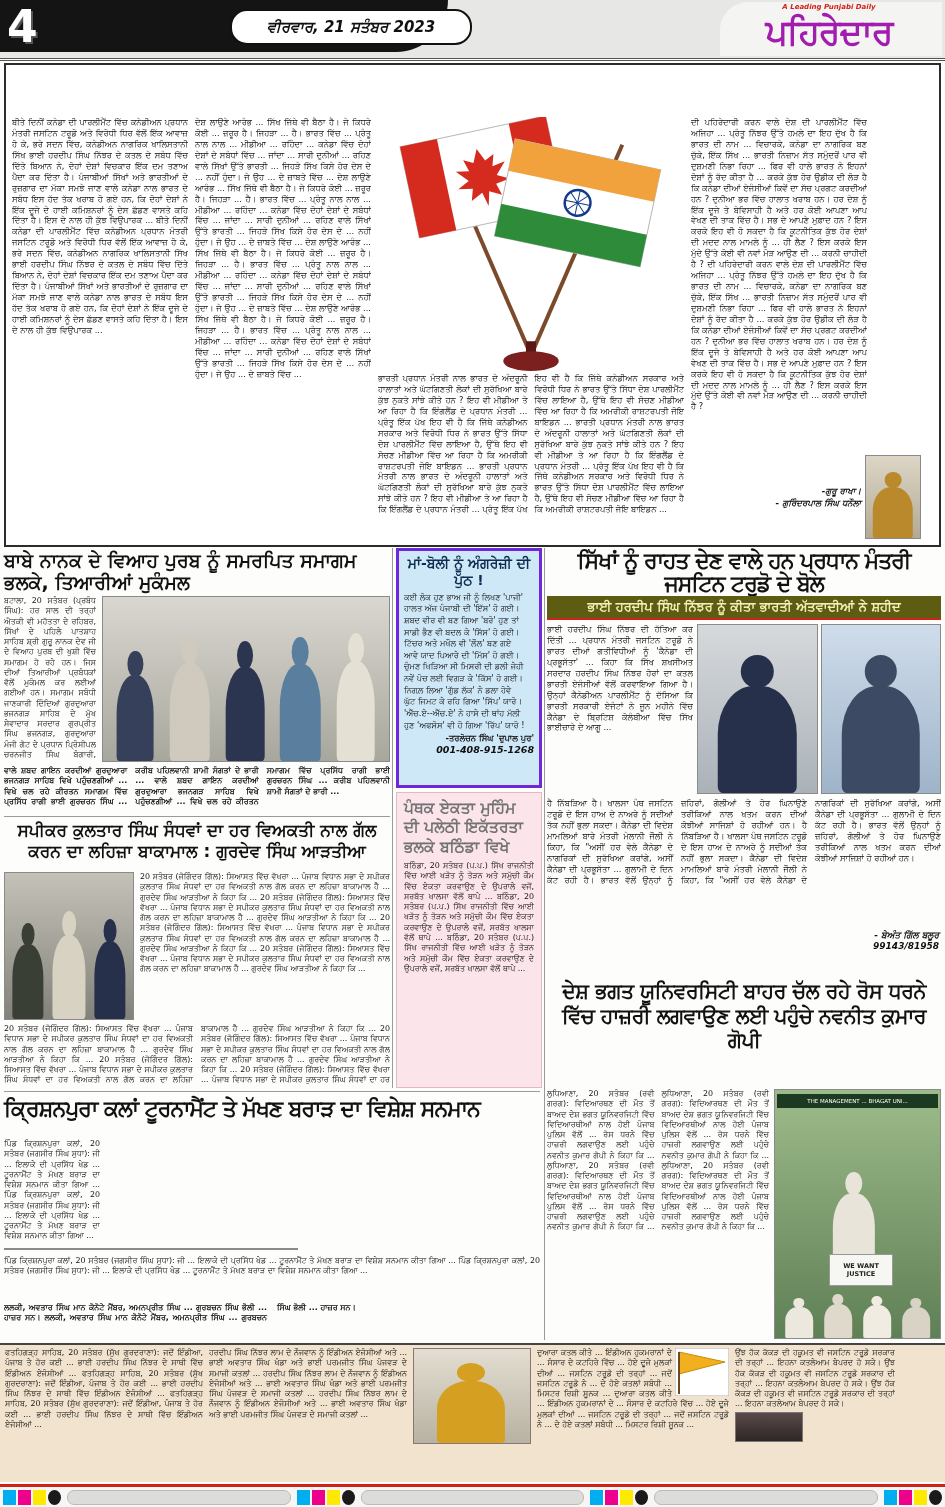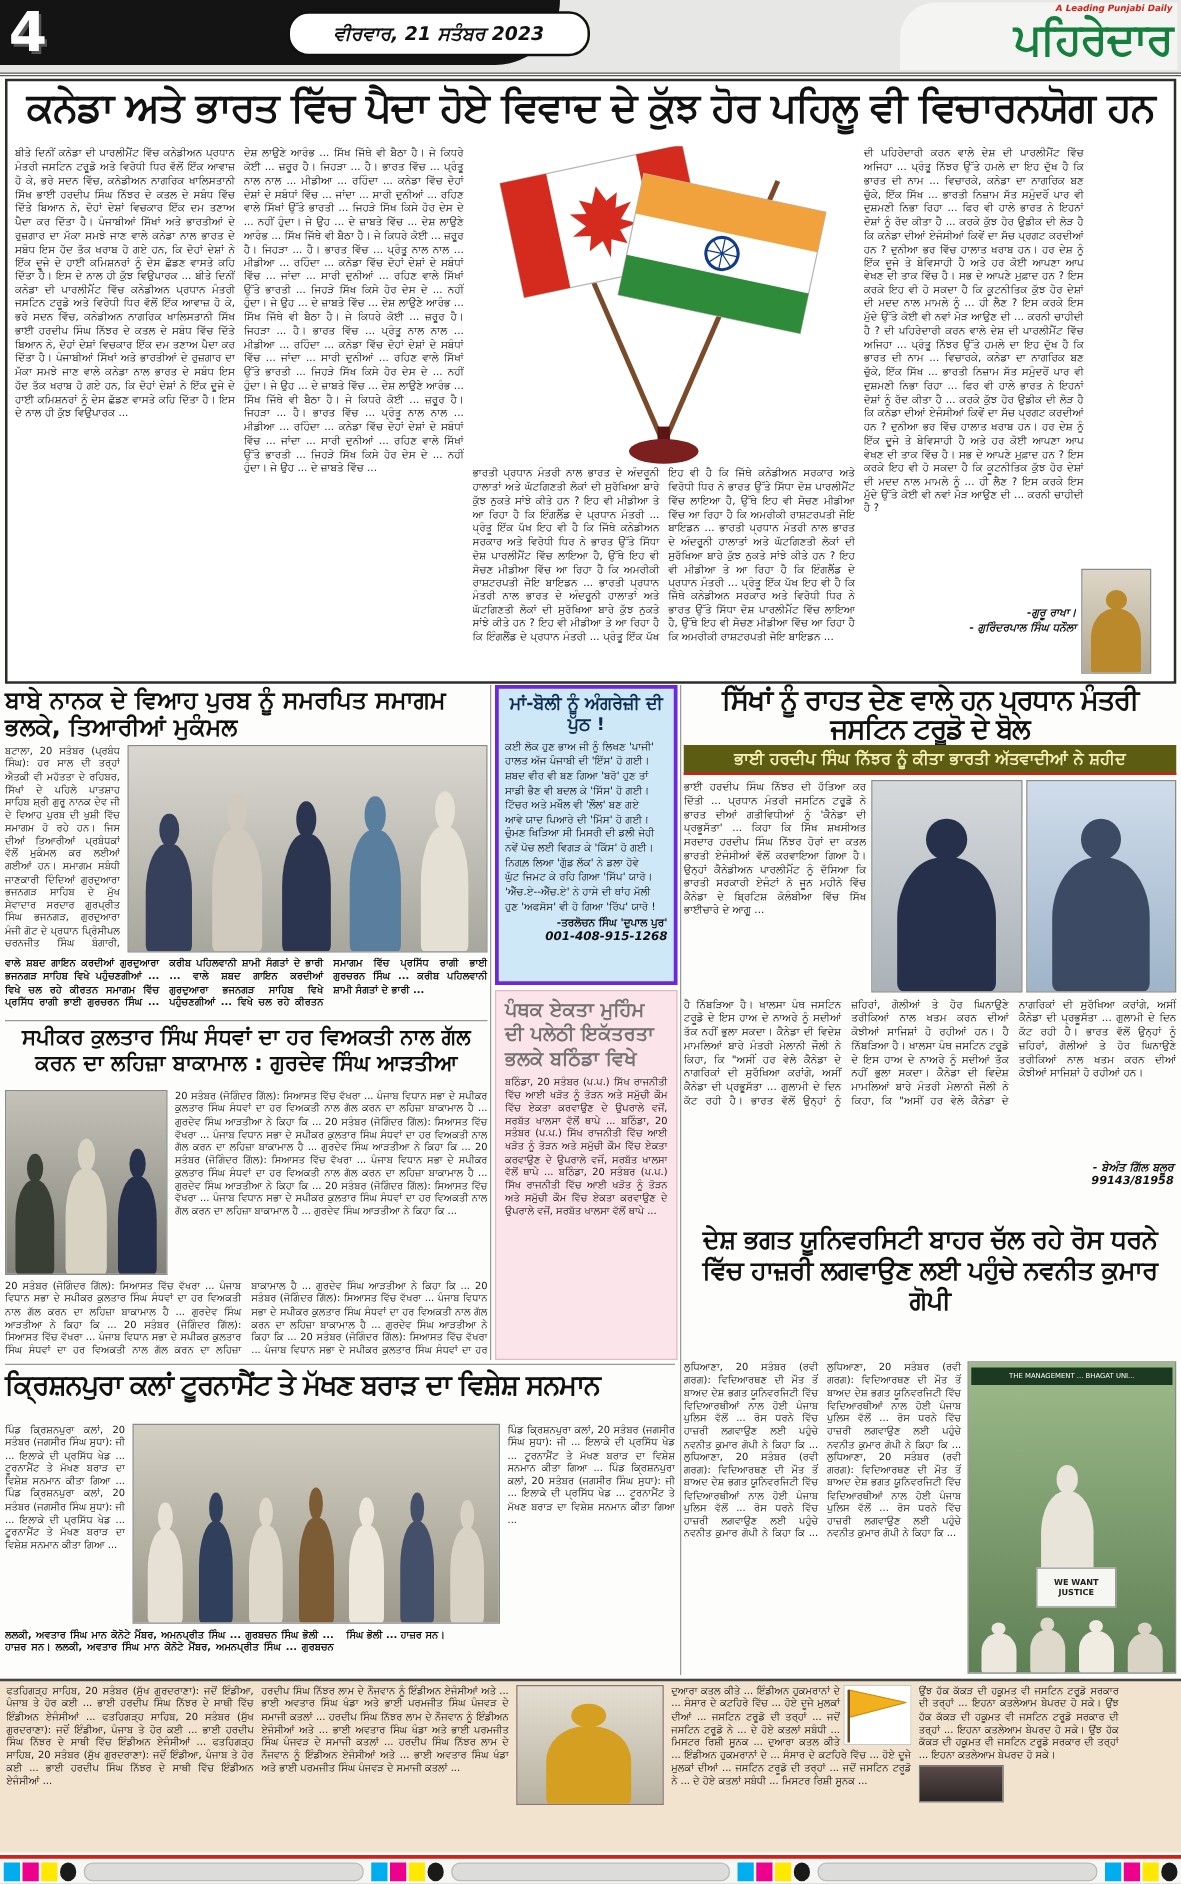--- a/index.html
+++ b/index.html
@@ -6,23 +6,23 @@
   .page{position:relative;width:945px;height:1507px;background:#fdfdfb;margin:0 auto;
         font-family:"DejaVu Sans",sans-serif;color:#111;overflow:hidden;}
   
   .masthead{position:absolute;left:0;top:0;width:945px;height:58px;background:#e7e7e5;}
   .mh-black{position:absolute;left:0;top:0;width:448px;height:52px;background:#141414;border-radius:0 0 70px 0;}
   .mh-num{position:absolute;left:7px;top:1px;font-size:44px;font-weight:bold;color:#fff;text-shadow:2px 2px 0 #555;}
   .mh-date{position:absolute;left:230px;top:9px;width:238px;height:32px;background:#fff;border:2px solid #111;
            border-radius:17px;display:flex;align-items:center;justify-content:center;
            font-style:italic;font-weight:bold;font-size:15px;}
   .mh-title-wrap{position:absolute;right:3px;top:2px;width:222px;height:54px;background:#f4f4f2;
-           border-radius:28px 0 0 0;text-align:right;padding-right:4px;box-sizing:border-box;}
+           border-radius:28px 0 0 0;text-align:center;padding-right:4px;box-sizing:border-box;}
   .mh-tag{font-size:7px;font-style:italic;font-weight:bold;color:var(--red);line-height:10px;}
-  .mh-title{font-size:35px;font-weight:900;letter-spacing:-1px;line-height:40px;color:#15803d;}
+  .mh-title{font-size:35px;font-weight:900;letter-spacing:-1px;line-height:40px;color:#a21caf;}
   .mast-rule{position:absolute;left:0;top:58px;width:945px;height:3px;border-top:1px solid #555;border-bottom:1px solid #555;box-sizing:border-box;}
   
   .jt{text-align:justify;overflow:hidden;}
   .body-sm{font-size:8.3px;line-height:1.32;}
   .body-xs{font-size:7.9px;line-height:1.3;}
   .photo{position:relative;border:1px solid #8a8a8a;overflow:hidden;background:linear-gradient(#c9cfc7,#9aa298);}
   .people{position:absolute;left:0;right:0;bottom:0;display:flex;justify-content:space-evenly;align-items:flex-end;}
   .person{position:relative;display:inline-block;}
   .person::before{content:"";position:absolute;top:0;left:50%;transform:translateX(-50%);
       width:38%;height:24%;border-radius:50%;background:currentColor;}
@@ -82,21 +82,21 @@
           font-size:12px;font-weight:bold;display:flex;align-items:center;justify-content:center;}
   .gp-row{position:absolute;left:547px;top:1089px;width:394px;height:250px;display:flex;gap:5px;}
   .gp-text{width:222px;column-count:2;column-gap:7px;}
   .gp-photo{flex:1;background:linear-gradient(#9dbb8a,#5f7f55);}
   .gp-banner{position:absolute;top:4px;left:2px;right:2px;height:14px;background:#1c3a22;color:#fff;
              font-size:5.5px;display:flex;align-items:center;justify-content:center;overflow:hidden;white-space:nowrap;}
   .gp-sign{position:absolute;left:6px;bottom:52px;width:62px;height:30px;background:#f6f6f2;border:1px solid #999;
            font-size:6.5px;font-weight:bold;color:#222;display:flex;align-items:center;justify-content:center;text-align:center;margin-left:48px;}
   
   .kr-head{position:absolute;left:4px;top:1097px;width:536px;font-size:22px;font-weight:bold;letter-spacing:-1px;line-height:1.1;}
-  .kr-row{position:absolute;left:4px;top:1139px;width:536px;height:160px;display:flex;gap:6px;}
+  .kr-row{position:absolute;left:4px;top:1139px;width:536px;height:160px;display:flex;gap:6px;flex-direction:column;}
   .kr-c1{width:96px;}
   .kr-photo{width:292px;background:linear-gradient(#d3cfc2,#9d9a8c);}
   .kr-c2{flex:1;}
   .kr-caption{position:absolute;left:4px;top:1303px;width:536px;height:36px;column-count:2;column-gap:10px;font-weight:bold;}
   
   .tw{position:absolute;left:0;top:1343px;width:945px;height:139px;background:var(--beige);border-top:2px solid #444;box-sizing:border-box;}
   .tw-head{height:34px;background:var(--beige2);border-bottom:1px solid #a09070;display:flex;align-items:center;justify-content:center;
            font-size:15.5px;font-weight:bold;letter-spacing:-0.5px;}
   .tw-body{display:flex;gap:6px;padding:3px 5px 0;height:98px;}
   .tw-col{overflow:hidden;}
@@ -122,21 +122,20 @@
     <div class="mh-num">4</div>
     <div class="mh-date">ਵੀਰਵਾਰ, 21 ਸਤੰਬਰ 2023</div>
     <div class="mh-title-wrap">
       <div class="mh-tag">A Leading Punjabi Daily</div>
       <div class="mh-title">ਪਹਿਰੇਦਾਰ</div>
     </div>
   </div>
   <div class="mast-rule"></div>
 
   <div class="main-art">
-    <div class="main-head">ਕਨੇਡਾ ਅਤੇ ਭਾਰਤ ਵਿੱਚ ਪੈਦਾ ਹੋਏ ਵਿਵਾਦ ਦੇ ਕੁੱਝ ਹੋਰ ਪਹਿਲੂ ਵੀ ਵਿਚਾਰਨਯੋਗ ਹਨ</div>
     <div class="main-body">
       <div class="mcol jt body-sm">ਬੀਤੇ ਦਿਨੀਂ ਕਨੇਡਾ ਦੀ ਪਾਰਲੀਮੈਂਟ ਵਿੱਚ ਕਨੇਡੀਅਨ ਪ੍ਰਧਾਨ ਮੰਤਰੀ ਜਸਟਿਨ ਟਰੂਡੋ ਅਤੇ ਵਿਰੋਧੀ ਧਿਰ ਵੱਲੋਂ ਇੱਕ ਆਵਾਜ਼ ਹੋ ਕੇ, ਭਰੇ ਸਦਨ ਵਿੱਚ, ਕਨੇਡੀਅਨ ਨਾਗਰਿਕ ਖਾਲਿਸਤਾਨੀ ਸਿੱਖ ਭਾਈ ਹਰਦੀਪ ਸਿੰਘ ਨਿੱਝਰ ਦੇ ਕਤਲ ਦੇ ਸਬੰਧ ਵਿੱਚ ਦਿੱਤੇ ਬਿਆਨ ਨੇ, ਦੋਹਾਂ ਦੇਸ਼ਾਂ ਵਿਚਕਾਰ ਇੱਕ ਦਮ ਤਣਾਅ ਪੈਦਾ ਕਰ ਦਿੱਤਾ ਹੈ। ਪੰਜਾਬੀਆਂ ਸਿੱਖਾਂ ਅਤੇ ਭਾਰਤੀਆਂ ਦੇ ਰੁਜ਼ਗਾਰ ਦਾ ਮੱਕਾ ਸਮਝੇ ਜਾਣ ਵਾਲੇ ਕਨੇਡਾ ਨਾਲ ਭਾਰਤ ਦੇ ਸਬੰਧ ਇਸ ਹੱਦ ਤੱਕ ਖਰਾਬ ਹੋ ਗਏ ਹਨ, ਕਿ ਦੋਹਾਂ ਦੇਸ਼ਾਂ ਨੇ ਇੱਕ ਦੂਜੇ ਦੇ ਹਾਈ ਕਮਿਸ਼ਨਰਾਂ ਨੂੰ ਦੇਸ ਛੱਡਣ ਵਾਸਤੇ ਕਹਿ ਦਿੱਤਾ ਹੈ। ਇਸ ਦੇ ਨਾਲ ਹੀ ਕੁੱਝ ਵਿਉਪਾਰਕ ... ਬੀਤੇ ਦਿਨੀਂ ਕਨੇਡਾ ਦੀ ਪਾਰਲੀਮੈਂਟ ਵਿੱਚ ਕਨੇਡੀਅਨ ਪ੍ਰਧਾਨ ਮੰਤਰੀ ਜਸਟਿਨ ਟਰੂਡੋ ਅਤੇ ਵਿਰੋਧੀ ਧਿਰ ਵੱਲੋਂ ਇੱਕ ਆਵਾਜ਼ ਹੋ ਕੇ, ਭਰੇ ਸਦਨ ਵਿੱਚ, ਕਨੇਡੀਅਨ ਨਾਗਰਿਕ ਖਾਲਿਸਤਾਨੀ ਸਿੱਖ ਭਾਈ ਹਰਦੀਪ ਸਿੰਘ ਨਿੱਝਰ ਦੇ ਕਤਲ ਦੇ ਸਬੰਧ ਵਿੱਚ ਦਿੱਤੇ ਬਿਆਨ ਨੇ, ਦੋਹਾਂ ਦੇਸ਼ਾਂ ਵਿਚਕਾਰ ਇੱਕ ਦਮ ਤਣਾਅ ਪੈਦਾ ਕਰ ਦਿੱਤਾ ਹੈ। ਪੰਜਾਬੀਆਂ ਸਿੱਖਾਂ ਅਤੇ ਭਾਰਤੀਆਂ ਦੇ ਰੁਜ਼ਗਾਰ ਦਾ ਮੱਕਾ ਸਮਝੇ ਜਾਣ ਵਾਲੇ ਕਨੇਡਾ ਨਾਲ ਭਾਰਤ ਦੇ ਸਬੰਧ ਇਸ ਹੱਦ ਤੱਕ ਖਰਾਬ ਹੋ ਗਏ ਹਨ, ਕਿ ਦੋਹਾਂ ਦੇਸ਼ਾਂ ਨੇ ਇੱਕ ਦੂਜੇ ਦੇ ਹਾਈ ਕਮਿਸ਼ਨਰਾਂ ਨੂੰ ਦੇਸ ਛੱਡਣ ਵਾਸਤੇ ਕਹਿ ਦਿੱਤਾ ਹੈ। ਇਸ ਦੇ ਨਾਲ ਹੀ ਕੁੱਝ ਵਿਉਪਾਰਕ ...</div>
       <div class="mcol jt body-sm">ਦੇਸ਼ ਲਾਉਣੇ ਆਰੰਭ ... ਸਿੱਖ ਜਿੱਥੇ ਵੀ ਬੈਠਾ ਹੈ। ਜੇ ਕਿਧਰੇ ਕੋਈ ... ਜ਼ਰੂਰ ਹੈ। ਜਿਹੜਾ ... ਹੈ। ਭਾਰਤ ਵਿੱਚ ... ਪ੍ਰੰਤੂ ਨਾਲ ਨਾਲ ... ਮੀਡੀਆ ... ਰਹਿੰਦਾ ... ਕਨੇਡਾ ਵਿੱਚ ਦੋਹਾਂ ਦੇਸ਼ਾਂ ਦੇ ਸਬੰਧਾਂ ਵਿੱਚ ... ਜਾਂਦਾ ... ਸਾਰੀ ਦੁਨੀਆਂ ... ਰਹਿਣ ਵਾਲੇ ਸਿੱਖਾਂ ਉੱਤੇ ਭਾਰਤੀ ... ਜਿਹੜੇ ਸਿੱਖ ਕਿਸੇ ਹੋਰ ਦੇਸ ਦੇ ... ਨਹੀਂ ਹੁੰਦਾ। ਜੇ ਉਹ ... ਦੇ ਜ਼ਾਬਤੇ ਵਿੱਚ ... ਦੇਸ਼ ਲਾਉਣੇ ਆਰੰਭ ... ਸਿੱਖ ਜਿੱਥੇ ਵੀ ਬੈਠਾ ਹੈ। ਜੇ ਕਿਧਰੇ ਕੋਈ ... ਜ਼ਰੂਰ ਹੈ। ਜਿਹੜਾ ... ਹੈ। ਭਾਰਤ ਵਿੱਚ ... ਪ੍ਰੰਤੂ ਨਾਲ ਨਾਲ ... ਮੀਡੀਆ ... ਰਹਿੰਦਾ ... ਕਨੇਡਾ ਵਿੱਚ ਦੋਹਾਂ ਦੇਸ਼ਾਂ ਦੇ ਸਬੰਧਾਂ ਵਿੱਚ ... ਜਾਂਦਾ ... ਸਾਰੀ ਦੁਨੀਆਂ ... ਰਹਿਣ ਵਾਲੇ ਸਿੱਖਾਂ ਉੱਤੇ ਭਾਰਤੀ ... ਜਿਹੜੇ ਸਿੱਖ ਕਿਸੇ ਹੋਰ ਦੇਸ ਦੇ ... ਨਹੀਂ ਹੁੰਦਾ। ਜੇ ਉਹ ... ਦੇ ਜ਼ਾਬਤੇ ਵਿੱਚ ... ਦੇਸ਼ ਲਾਉਣੇ ਆਰੰਭ ... ਸਿੱਖ ਜਿੱਥੇ ਵੀ ਬੈਠਾ ਹੈ। ਜੇ ਕਿਧਰੇ ਕੋਈ ... ਜ਼ਰੂਰ ਹੈ। ਜਿਹੜਾ ... ਹੈ। ਭਾਰਤ ਵਿੱਚ ... ਪ੍ਰੰਤੂ ਨਾਲ ਨਾਲ ... ਮੀਡੀਆ ... ਰਹਿੰਦਾ ... ਕਨੇਡਾ ਵਿੱਚ ਦੋਹਾਂ ਦੇਸ਼ਾਂ ਦੇ ਸਬੰਧਾਂ ਵਿੱਚ ... ਜਾਂਦਾ ... ਸਾਰੀ ਦੁਨੀਆਂ ... ਰਹਿਣ ਵਾਲੇ ਸਿੱਖਾਂ ਉੱਤੇ ਭਾਰਤੀ ... ਜਿਹੜੇ ਸਿੱਖ ਕਿਸੇ ਹੋਰ ਦੇਸ ਦੇ ... ਨਹੀਂ ਹੁੰਦਾ। ਜੇ ਉਹ ... ਦੇ ਜ਼ਾਬਤੇ ਵਿੱਚ ... ਦੇਸ਼ ਲਾਉਣੇ ਆਰੰਭ ... ਸਿੱਖ ਜਿੱਥੇ ਵੀ ਬੈਠਾ ਹੈ। ਜੇ ਕਿਧਰੇ ਕੋਈ ... ਜ਼ਰੂਰ ਹੈ। ਜਿਹੜਾ ... ਹੈ। ਭਾਰਤ ਵਿੱਚ ... ਪ੍ਰੰਤੂ ਨਾਲ ਨਾਲ ... ਮੀਡੀਆ ... ਰਹਿੰਦਾ ... ਕਨੇਡਾ ਵਿੱਚ ਦੋਹਾਂ ਦੇਸ਼ਾਂ ਦੇ ਸਬੰਧਾਂ ਵਿੱਚ ... ਜਾਂਦਾ ... ਸਾਰੀ ਦੁਨੀਆਂ ... ਰਹਿਣ ਵਾਲੇ ਸਿੱਖਾਂ ਉੱਤੇ ਭਾਰਤੀ ... ਜਿਹੜੇ ਸਿੱਖ ਕਿਸੇ ਹੋਰ ਦੇਸ ਦੇ ... ਨਹੀਂ ਹੁੰਦਾ। ਜੇ ਉਹ ... ਦੇ ਜ਼ਾਬਤੇ ਵਿੱਚ ...</div>
       <div class="mcenter">
         <div class="flagsbox">
           <svg viewBox="0 0 300 258" width="100%" height="100%">
             <line x1="150" y1="240" x2="58" y2="28" stroke="#7a4a2a" stroke-width="4"></line>
             <line x1="150" y1="240" x2="242" y2="28" stroke="#7a4a2a" stroke-width="4"></line>
             <g transform="translate(18,30) rotate(-12)">
               <rect width="150" height="94" fill="#ffffff" stroke="#b5b5b5"></rect>

